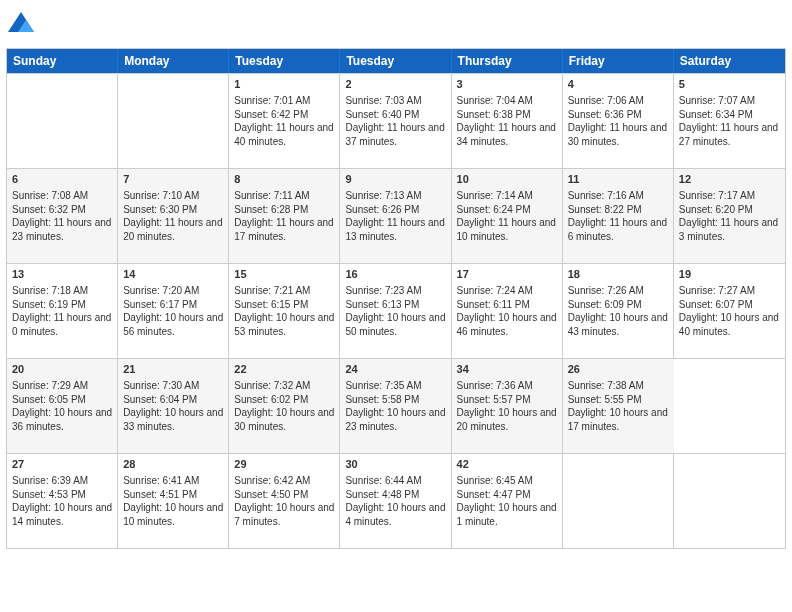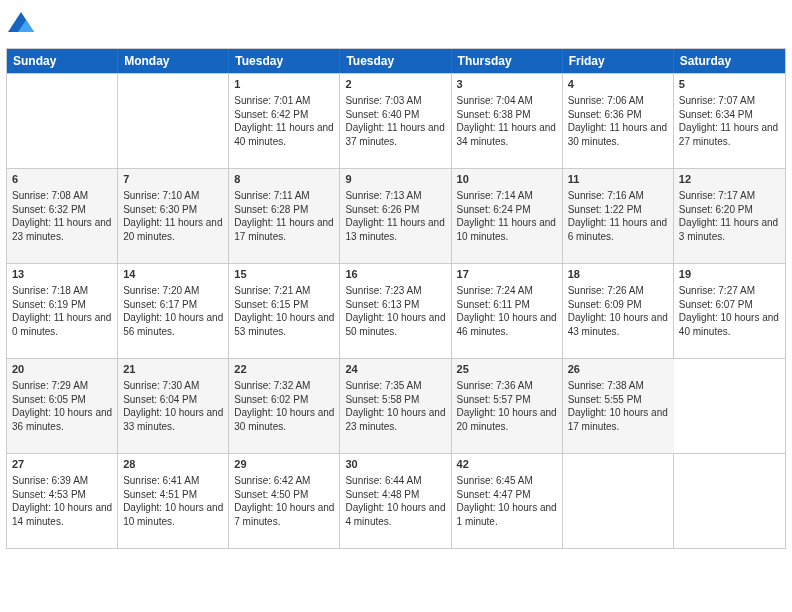--- a/index.html
+++ b/index.html
@@ -176,21 +176,21 @@
           <div class="cal-cell alt-row"><span class="day-num">8</span><span class="day-info" style="white-space: pre-line;">Sunrise: 7:11 AM
 Sunset: 6:28 PM
 Daylight: 11 hours and 17 minutes.</span></div>
           <div class="cal-cell alt-row"><span class="day-num">9</span><span class="day-info" style="white-space: pre-line;">Sunrise: 7:13 AM
 Sunset: 6:26 PM
 Daylight: 11 hours and 13 minutes.</span></div>
           <div class="cal-cell alt-row"><span class="day-num">10</span><span class="day-info" style="white-space: pre-line;">Sunrise: 7:14 AM
 Sunset: 6:24 PM
 Daylight: 11 hours and 10 minutes.</span></div>
           <div class="cal-cell alt-row"><span class="day-num">11</span><span class="day-info" style="white-space: pre-line;">Sunrise: 7:16 AM
-Sunset: 1:22 PM
+Sunset: 8:22 PM
 Daylight: 11 hours and 6 minutes.</span></div>
           <div class="cal-cell alt-row"><span class="day-num">12</span><span class="day-info" style="white-space: pre-line;">Sunrise: 7:17 AM
 Sunset: 6:20 PM
 Daylight: 11 hours and 3 minutes.</span></div>
         </div>
         <div class="cal-row">
           <div class="cal-cell"><span class="day-num">13</span><span class="day-info" style="white-space: pre-line;">Sunrise: 7:18 AM
 Sunset: 6:19 PM
 Daylight: 11 hours and 0 minutes.</span></div>
           <div class="cal-cell"><span class="day-num">14</span><span class="day-info" style="white-space: pre-line;">Sunrise: 7:20 AM
@@ -218,21 +218,21 @@
 Daylight: 10 hours and 36 minutes.</span></div>
           <div class="cal-cell alt-row"><span class="day-num">21</span><span class="day-info" style="white-space: pre-line;">Sunrise: 7:30 AM
 Sunset: 6:04 PM
 Daylight: 10 hours and 33 minutes.</span></div>
           <div class="cal-cell alt-row"><span class="day-num">22</span><span class="day-info" style="white-space: pre-line;">Sunrise: 7:32 AM
 Sunset: 6:02 PM
 Daylight: 10 hours and 30 minutes.</span></div>
           <div class="cal-cell alt-row"><span class="day-num">24</span><span class="day-info" style="white-space: pre-line;">Sunrise: 7:35 AM
 Sunset: 5:58 PM
 Daylight: 10 hours and 23 minutes.</span></div>
-          <div class="cal-cell alt-row"><span class="day-num">25</span><span class="day-info" style="white-space: pre-line;">Sunrise: 7:36 AM
+          <div class="cal-cell alt-row"><span class="day-num">34</span><span class="day-info" style="white-space: pre-line;">Sunrise: 7:36 AM
 Sunset: 5:57 PM
 Daylight: 10 hours and 20 minutes.</span></div>
           <div class="cal-cell alt-row"><span class="day-num">26</span><span class="day-info" style="white-space: pre-line;">Sunrise: 7:38 AM
 Sunset: 5:55 PM
 Daylight: 10 hours and 17 minutes.</span></div>
         </div>
         <div class="cal-row">
           <div class="cal-cell"><span class="day-num">27</span><span class="day-info" style="white-space: pre-line;">Sunrise: 6:39 AM
 Sunset: 4:53 PM
 Daylight: 10 hours and 14 minutes.</span></div>

